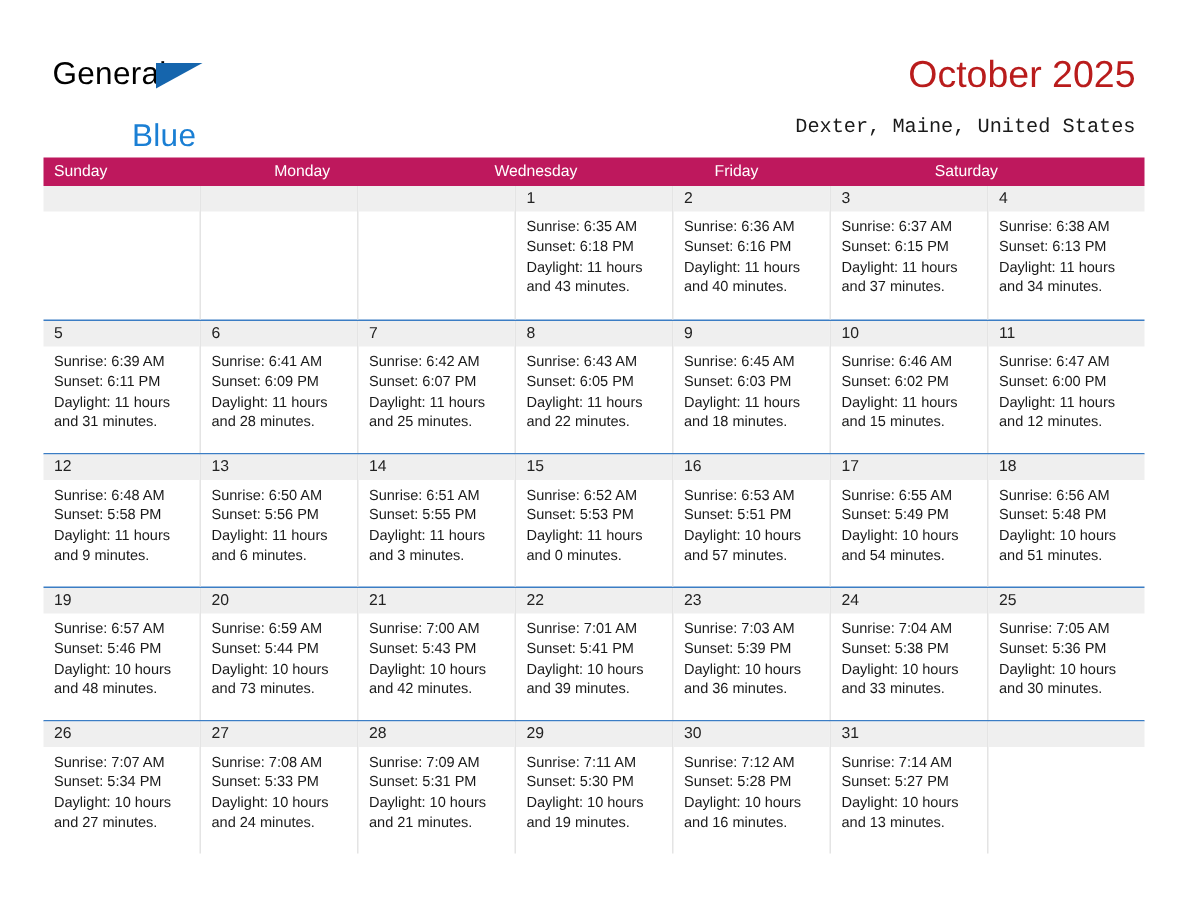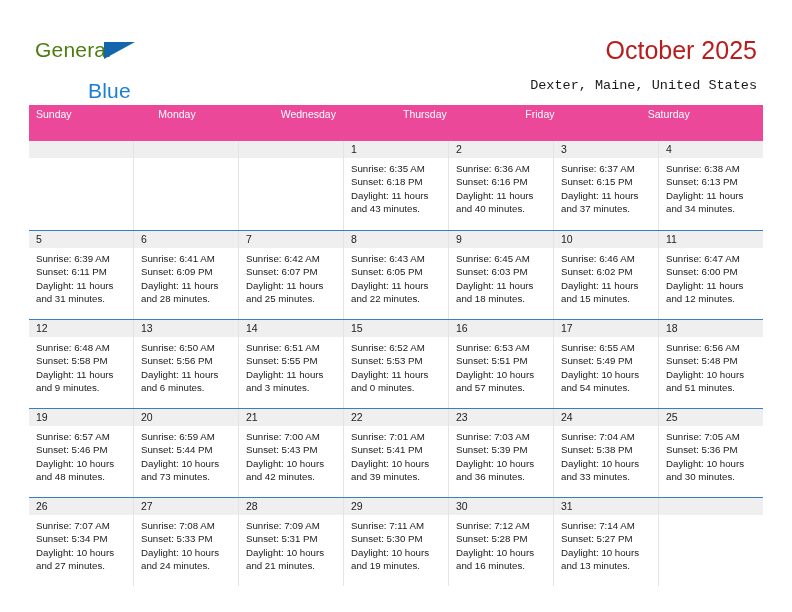--- a/index.html
+++ b/index.html
@@ -35,21 +35,21 @@
     top: 38px;
     width: 160px;
     height: 48px;
   }
   .logo-general {
     position: absolute;
     left: 0;
     top: 0;
     font-size: 21px;
     letter-spacing: 0.2px;
-    color: #4d7c0f;
+    color: #000000;
     font-family: "Liberation Sans", sans-serif;
     text-align: center;
   }
   .logo-tri {
     position: absolute;
     left: 69px;
     top: 4px;
     width: 0;
     height: 0;
     border-left: 31px solid #1565ad;
@@ -87,22 +87,22 @@
 
   
   .calendar {
     position: absolute;
     left: 29px;
     top: 105px;
     width: 734px;
   }
   .weekdays {
     display: flex;
-    background: #ec4899;
-    height: 36px;
+    background: #be185d;
+    height: 19px;
   }
   .weekday {
     flex: 1 1 0;
     color: #ffffff;
     font-size: 10.5px;
     line-height: 19px;
     padding-left: 7px;
     box-sizing: border-box;
     white-space: nowrap;
   }
@@ -152,21 +152,20 @@
     </div>
     <div class="title">October 2025</div>
     <div class="subtitle">Dexter, Maine, United States</div>
   </div>
 
   <div class="calendar">
     <div class="weekdays" id="weekday-row">
         <div class="weekday">Sunday</div>
         <div class="weekday">Monday</div>
         <div class="weekday">Wednesday</div>
-        <div class="weekday">Thursday</div>
         <div class="weekday">Friday</div>
         <div class="weekday">Saturday</div>
       </div>
     <div id="weeks-container">
         <div class="week first">
           <div class="day empty">
             <div class="daynum"></div>
           </div>
           <div class="day empty">
             <div class="daynum"></div>

